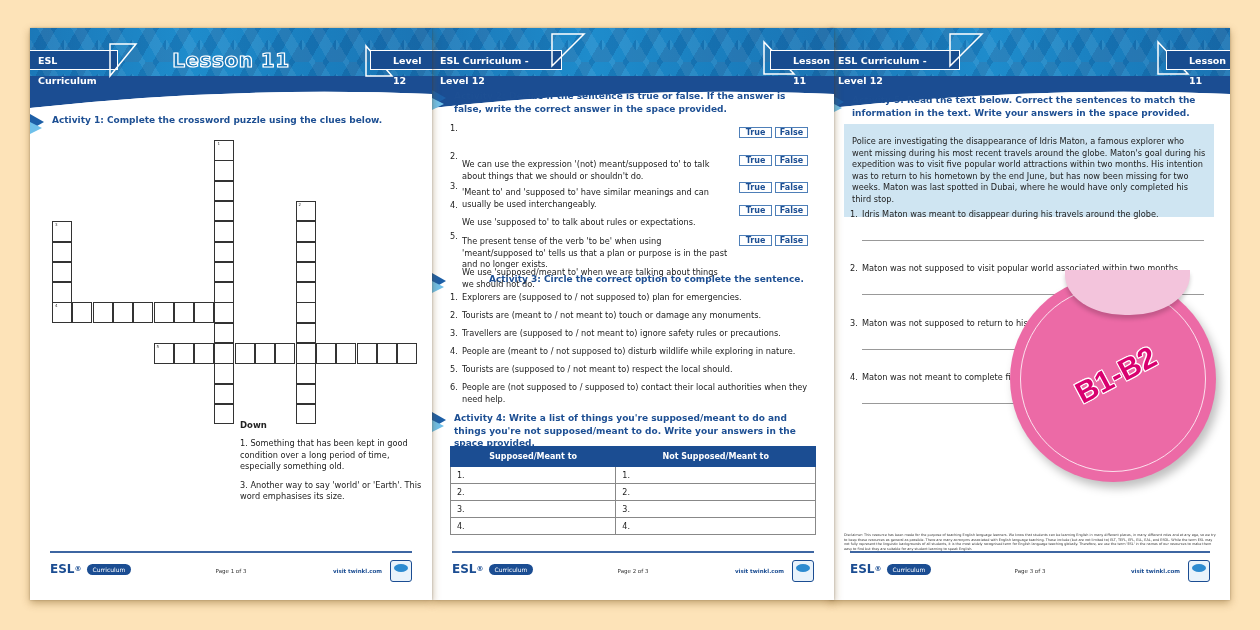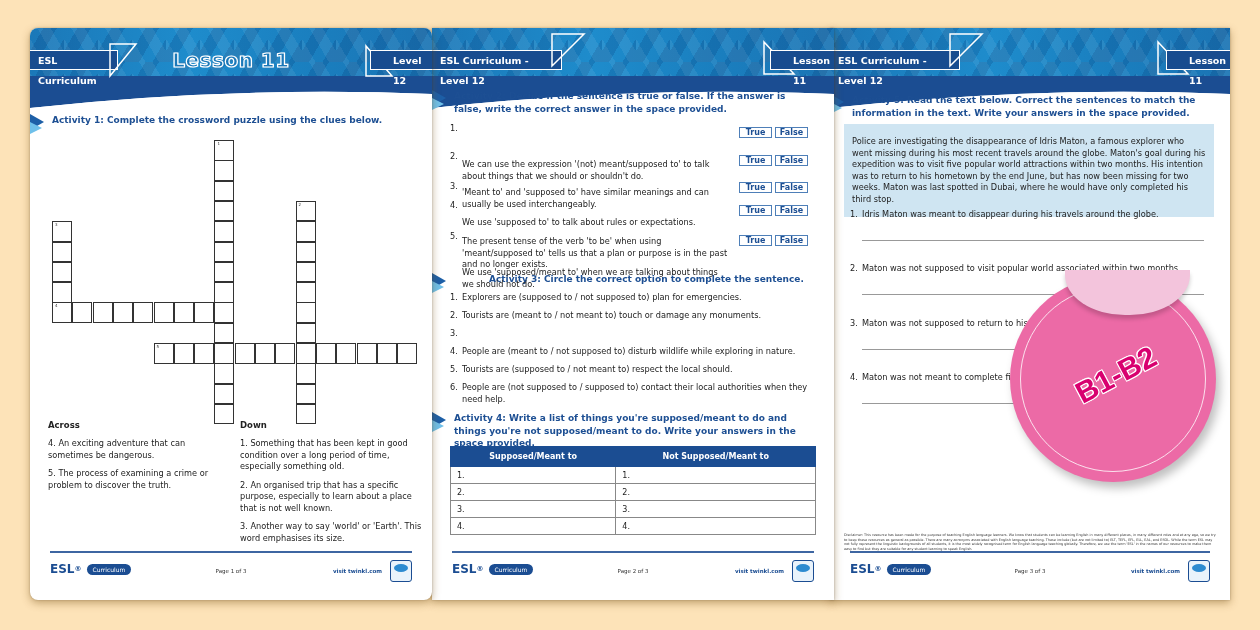--- a/index.html
+++ b/index.html
@@ -7,21 +7,21 @@
     width:1260px; height:630px; overflow:hidden;
     background:#fde3b8;
     font-family:"DejaVu Sans", sans-serif;
     position:relative;
   }
   .page {
     position:absolute; background:#fff;
     box-shadow: 0 3px 8px rgba(120,80,20,0.45), 0 0 2px rgba(0,0,0,0.25);
     overflow:hidden;
   }
-  #page1 { left:30px; top:28px; width:402px; height:572px; z-index:3;border-radius:8px; }
+  #page1 { left:30px; top:28px; width:402px; height:572px; z-index:3; }
   #page2 { left:432px; top:28px; width:402px; height:572px; z-index:2; }
   #page3 { left:830px; top:28px; width:400px; height:572px; z-index:1; }
 
   
   .banner {
     position:absolute; left:0; top:0; width:100%; height:62px;
     background:
       linear-gradient(60deg, rgba(255,255,255,0.07) 25%, transparent 25%, transparent 50%, rgba(255,255,255,0.07) 50%, rgba(255,255,255,0.07) 75%, transparent 75%),
       linear-gradient(-60deg, rgba(0,40,100,0.18) 25%, transparent 25%, transparent 50%, rgba(0,40,100,0.18) 50%, rgba(0,40,100,0.18) 75%, transparent 75%),
       linear-gradient(90deg, #1b78b8 0%, #1e8ccc 40%, #1a7fbf 70%, #1b74b4 100%);
@@ -244,29 +244,23 @@
       <div class="cell" style="left: 204.7px; top: 315px;"></div>
       <div class="cell" style="left: 225px; top: 315px;"></div>
       <div class="cell" style="left: 245.3px; top: 315px;"></div>
       <div class="cell" style="left: 285.9px; top: 315px;"></div>
       <div class="cell" style="left: 306.2px; top: 315px;"></div>
       <div class="cell" style="left: 326.5px; top: 315px;"></div>
       <div class="cell" style="left: 346.8px; top: 315px;"></div>
       <div class="cell" style="left: 367.1px; top: 315px;"></div>
     </div>
 
-  <div class="clues-col" style="left:18px;top:392px;width:180px;">
-    <div class="clue-head">Across</div>
-    <div class="clue">4. An exciting adventure that can sometimes be dangerous.</div>
-    <div class="clue">5. The process of examining a crime or problem to discover the truth.</div>
-  </div>
   <div class="clues-col" style="left:210px;top:392px;width:182px;">
     <div class="clue-head">Down</div>
     <div class="clue">1. Something that has been kept in good condition over a long period of time, especially something old.</div>
-    <div class="clue">2. An organised trip that has a specific purpose, especially to learn about a place that is not well known.</div>
     <div class="clue">3. Another way to say 'world' or 'Earth'. This word emphasises its size.</div>
   </div>
 
   <div class="footer-line" style="top:523px;"></div>
   <div class="esl-logo" style="top:534px;">
     <span>ESL</span>
       <sup>®</sup>
     <span class="curr-pill">Curriculum</span>
   </div>
   <div class="page-num" style="top:540px;">Page 1 of 3</div>
@@ -375,20 +369,21 @@
     <div class="list-item body-text" style="top: 264px;">
       <span class="n">1.</span>
       <span>Explorers are (supposed to / not supposed to) plan for emergencies.</span>
     </div>
     <div class="list-item body-text" style="top: 282px;">
       <span class="n">2.</span>
       <span>Tourists are (meant to / not meant to) touch or damage any monuments.</span>
     </div>
     <div class="list-item body-text" style="top: 300px;">
       <span class="n">3.</span>
+      <span>Travellers are (supposed to / not meant to) ignore safety rules or precautions.</span>
     </div>
     <div class="list-item body-text" style="top: 318px;">
       <span class="n">4.</span>
       <span>People are (meant to / not supposed to) disturb wildlife while exploring in nature.</span>
     </div>
     <div class="list-item body-text" style="top: 336px;">
       <span class="n">5.</span>
       <span>Tourists are (supposed to / not meant to) respect the local should.</span>
     </div>
     <div class="list-item body-text" style="top: 354px;">

